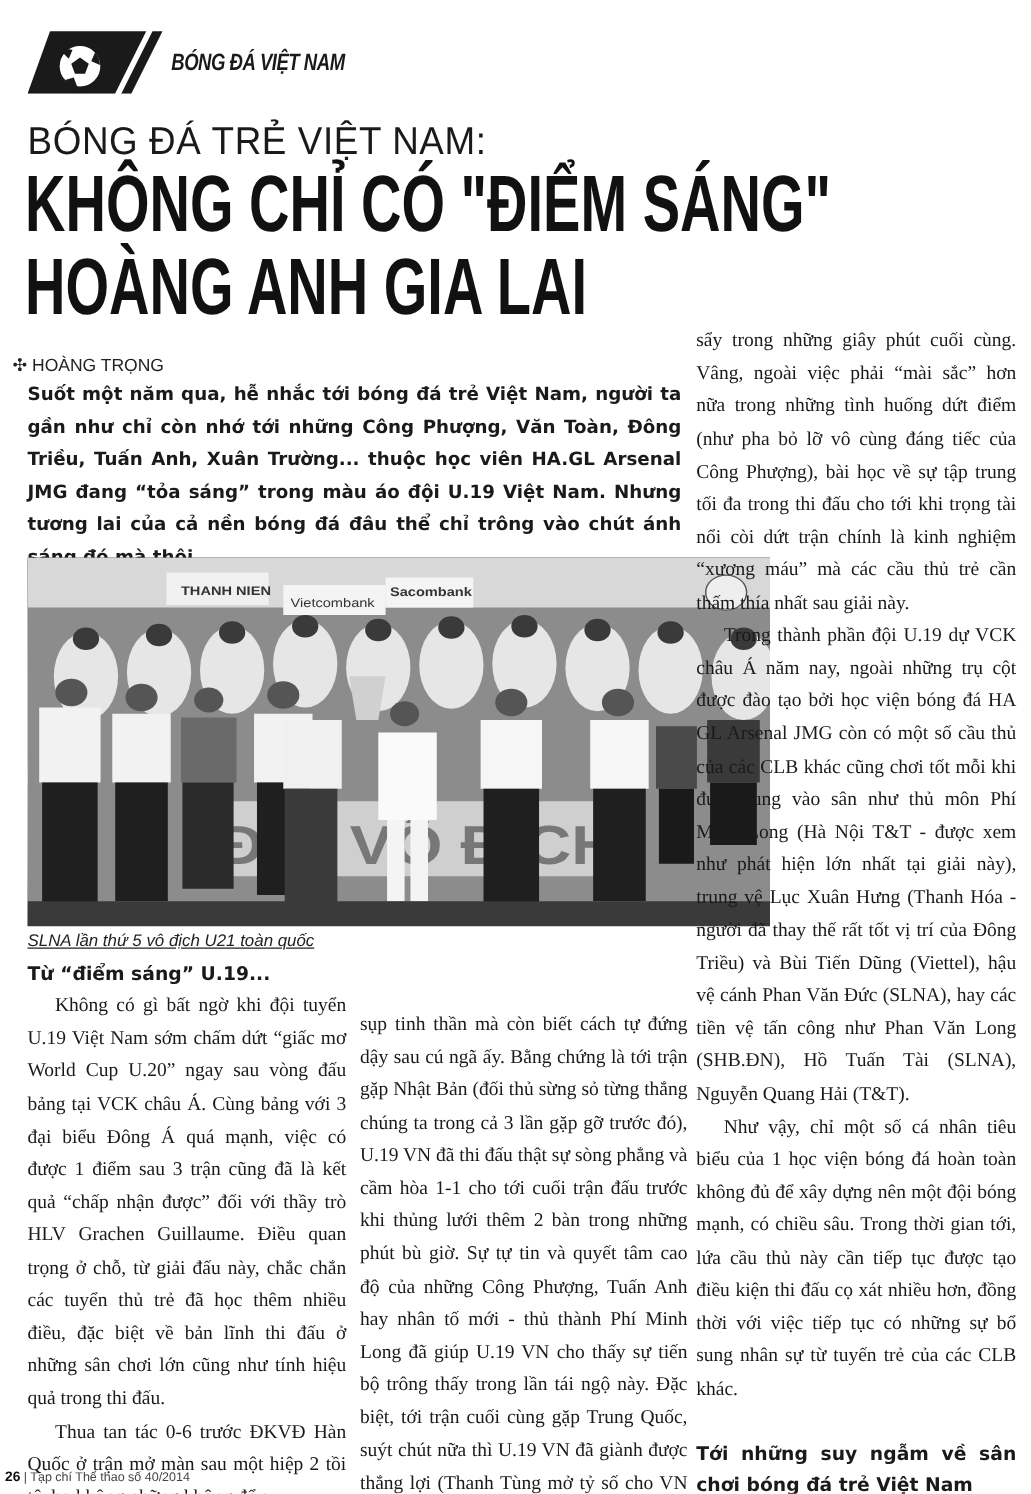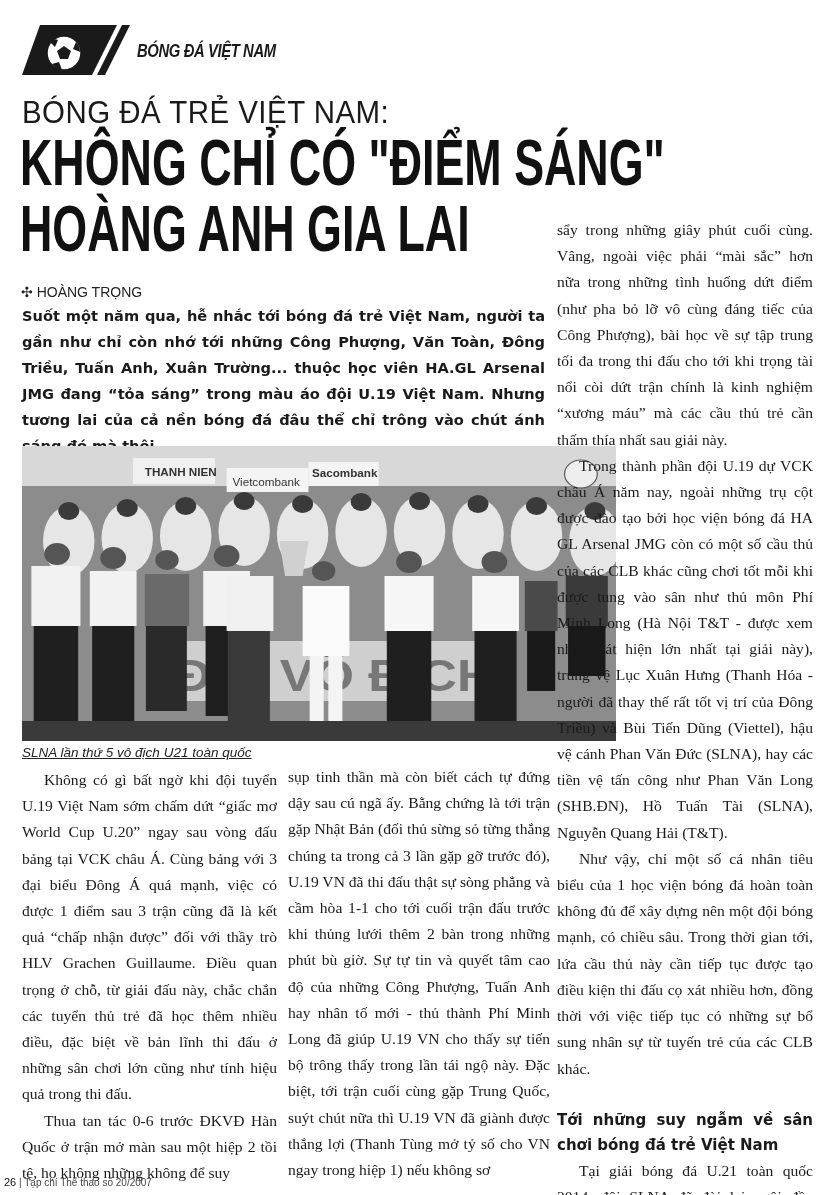--- a/index.html
+++ b/index.html
@@ -23,21 +23,21 @@
     transform: scaleX(0.95); transform-origin: left top;
   }
   .headline {
     position: absolute; left: 20px; top: 130px;
     font-family: "Liberation Sans", sans-serif; font-weight: bold;
     font-size: 64px; line-height: 66px; color: #111;
     transform: scaleX(0.70); transform-origin: left top; white-space: nowrap;
     letter-spacing: 0px;
   }
   .byline {
-    position: absolute; left: 21px; top: 284px;
+    position: absolute; left: 10px; top: 284px;
     font-family: "Liberation Sans", sans-serif; font-size: 14px; color: #222;
   }
   .lede {
     position: absolute; left: 22px; top: 303px; width: 523px;
     font-family: "DejaVu Sans", sans-serif; font-weight: bold; font-size: 14.6px;
     line-height: 26px; text-align: justify; color: #1a1a1a;
   }
   .photo {
     position: absolute; left: 22px; top: 446px; width: 594px; height: 295px;
     background: linear-gradient(180deg, #6a6a6a 0%, #9a9a9a 30%, #bdbdbd 60%, #8a8a8a 85%, #4a4a4a 100%);
@@ -46,33 +46,33 @@
   .photo svg { width: 100%; height: 100%; display: block; }
   .caption {
     position: absolute; left: 22px; top: 745px;
     font-family: "Liberation Sans", sans-serif; font-style: italic; font-size: 13.5px; color: #222; text-decoration: underline;
   }
   .col {
     position: absolute; width: 255px;
     font-size: 15.6px; line-height: 26.2px; text-align: justify; color: #1a1a1a;
   }
   .col p { margin: 0; text-indent: 22px; }
-  .col p.noindent { text-indent: 0; }
+  .col p.noindent { text-indent: 0; margin-top: 43px; }
   .subhead {
     font-family: "DejaVu Sans", sans-serif; font-weight: bold; font-size: 15px;
     line-height: 25px; text-indent: 0 !important; color: #1a1a1a;
   }
   .col1 { left: 22px; top: 767px; }
   .col2 { left: 288px; top: 764px; width: 262px; }
   .col3 { left: 557px; top: 217px; width: 256px; }
   .footer {
     position: absolute; left: 4px; top: 1176px;
     font-family: "Liberation Sans", sans-serif; font-size: 10px; color: #444;
   }
-  .footer .page-num { font-weight: normal; font-size: 11px; color: #111; }
+  .footer .page-num { font-weight: bold; font-size: 11px; color: #111; }
   .spacer { height: 26px; }
 </style>
 </head>
 <body>
 
 <div class="section-header">
   <svg class="section-logo" viewBox="0 0 120 55">
     <polygon points="18,5 95,5 70,55 0,55" fill="#1a1a1a"></polygon>
     <polygon points="100,5 108,5 83,55 75,55" fill="#1a1a1a"></polygon>
     <circle cx="42" cy="33" r="17" fill="#ffffff"></circle>
@@ -168,34 +168,35 @@
         <rect x="432" y="185" width="24" height="60" fill="#1a1a1a"></rect>
       <rect x="465" y="130" width="36" height="50" fill="#3a3a3a"></rect>
         <rect x="467" y="180" width="32" height="50" fill="#1a1a1a"></rect>
     </g>
     <rect x="0" y="275" width="508" height="20" fill="#3a3a3a"></rect>
   </svg>
 </div>
 <div class="caption">SLNA lần thứ 5 vô địch U21 toàn quốc</div>
 
 <div class="col col1">
+  <p class="subhead">Từ “điểm sáng” U.19...</p>
   <p>Không có gì bất ngờ khi đội tuyển U.19 Việt Nam sớm chấm dứt “giấc mơ World Cup U.20” ngay sau vòng đấu bảng tại VCK châu Á. Cùng bảng với 3 đại biểu Đông Á quá mạnh, việc có được 1 điểm sau 3 trận cũng đã là kết quả “chấp nhận được” đối với thầy trò HLV Grachen Guillaume. Điều quan trọng ở chỗ, từ giải đấu này, chắc chắn các tuyển thủ trẻ đã học thêm nhiều điều, đặc biệt về bản lĩnh thi đấu ở những sân chơi lớn cũng như tính hiệu quả trong thi đấu.</p>
   <p>Thua tan tác 0-6 trước ĐKVĐ Hàn Quốc ở trận mở màn sau một hiệp 2 tồi tệ, họ không những không để suy</p>
 </div>
 
 <div class="col col2">
   <p class="noindent">sụp tinh thần mà còn biết cách tự đứng dậy sau cú ngã ấy. Bằng chứng là tới trận gặp Nhật Bản (đối thủ sừng sỏ từng thắng chúng ta trong cả 3 lần gặp gỡ trước đó), U.19 VN đã thi đấu thật sự sòng phẳng và cầm hòa 1-1 cho tới cuối trận đấu trước khi thủng lưới thêm 2 bàn trong những phút bù giờ. Sự tự tin và quyết tâm cao độ của những Công Phượng, Tuấn Anh hay nhân tố mới - thủ thành Phí Minh Long đã giúp U.19 VN cho thấy sự tiến bộ trông thấy trong lần tái ngộ này. Đặc biệt, tới trận cuối cùng gặp Trung Quốc, suýt chút nữa thì U.19 VN đã giành được thắng lợi (Thanh Tùng mở tỷ số cho VN ngay trong hiệp 1) nếu không sơ</p>
 </div>
 
 <div class="col col3">
   <p class="noindent">sẩy trong những giây phút cuối cùng. Vâng, ngoài việc phải “mài sắc” hơn nữa trong những tình huống dứt điểm (như pha bỏ lỡ vô cùng đáng tiếc của Công Phượng), bài học về sự tập trung tối đa trong thi đấu cho tới khi trọng tài nổi còi dứt trận chính là kinh nghiệm “xương máu” mà các cầu thủ trẻ cần thấm thía nhất sau giải này.</p>
   <p>Trong thành phần đội U.19 dự VCK châu Á năm nay, ngoài những trụ cột được đào tạo bởi học viện bóng đá HA GL Arsenal JMG còn có một số cầu thủ của các CLB khác cũng chơi tốt mỗi khi được tung vào sân như thủ môn Phí Minh Long (Hà Nội T&amp;T - được xem như phát hiện lớn nhất tại giải này), trung vệ Lục Xuân Hưng (Thanh Hóa - người đã thay thế rất tốt vị trí của Đông Triều) và Bùi Tiến Dũng (Viettel), hậu vệ cánh Phan Văn Đức (SLNA), hay các tiền vệ tấn công như Phan Văn Long (SHB.ĐN), Hồ Tuấn Tài (SLNA), Nguyễn Quang Hải (T&amp;T).</p>
   <p>Như vậy, chỉ một số cá nhân tiêu biểu của 1 học viện bóng đá hoàn toàn không đủ để xây dựng nên một đội bóng mạnh, có chiều sâu. Trong thời gian tới, lứa cầu thủ này cần tiếp tục được tạo điều kiện thi đấu cọ xát nhiều hơn, đồng thời với việc tiếp tục có những sự bổ sung nhân sự từ tuyến trẻ của các CLB khác.</p>
   <div class="spacer"></div>
   <p class="subhead">Tới những suy ngẫm về sân chơi bóng đá trẻ Việt Nam</p>
   <p>Tại giải bóng đá U.21 toàn quốc 2014, đội SLNA đã đòi lại ngôi đầu (thắng sát nút 1-0 trong trận chung kết) từ tay đối thủ đầy “duyên nợ” Hà</p>
 </div>
 
 <div class="footer">
   <span class="page-num">26</span>
   <span>|</span>
-  <span>Tạp chí Thể thao số 20/2007</span>
+  <span>Tạp chí Thể thao số 40/2014</span>
 </div>
 
 </body></html>

